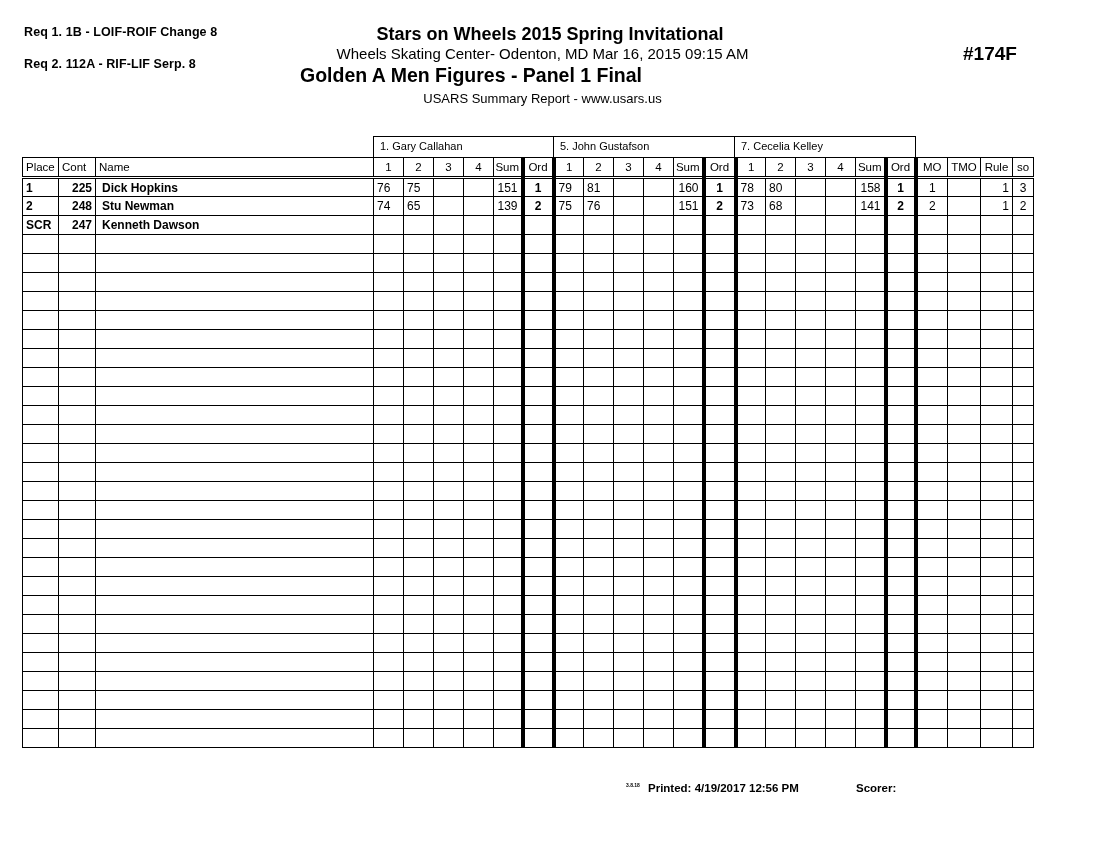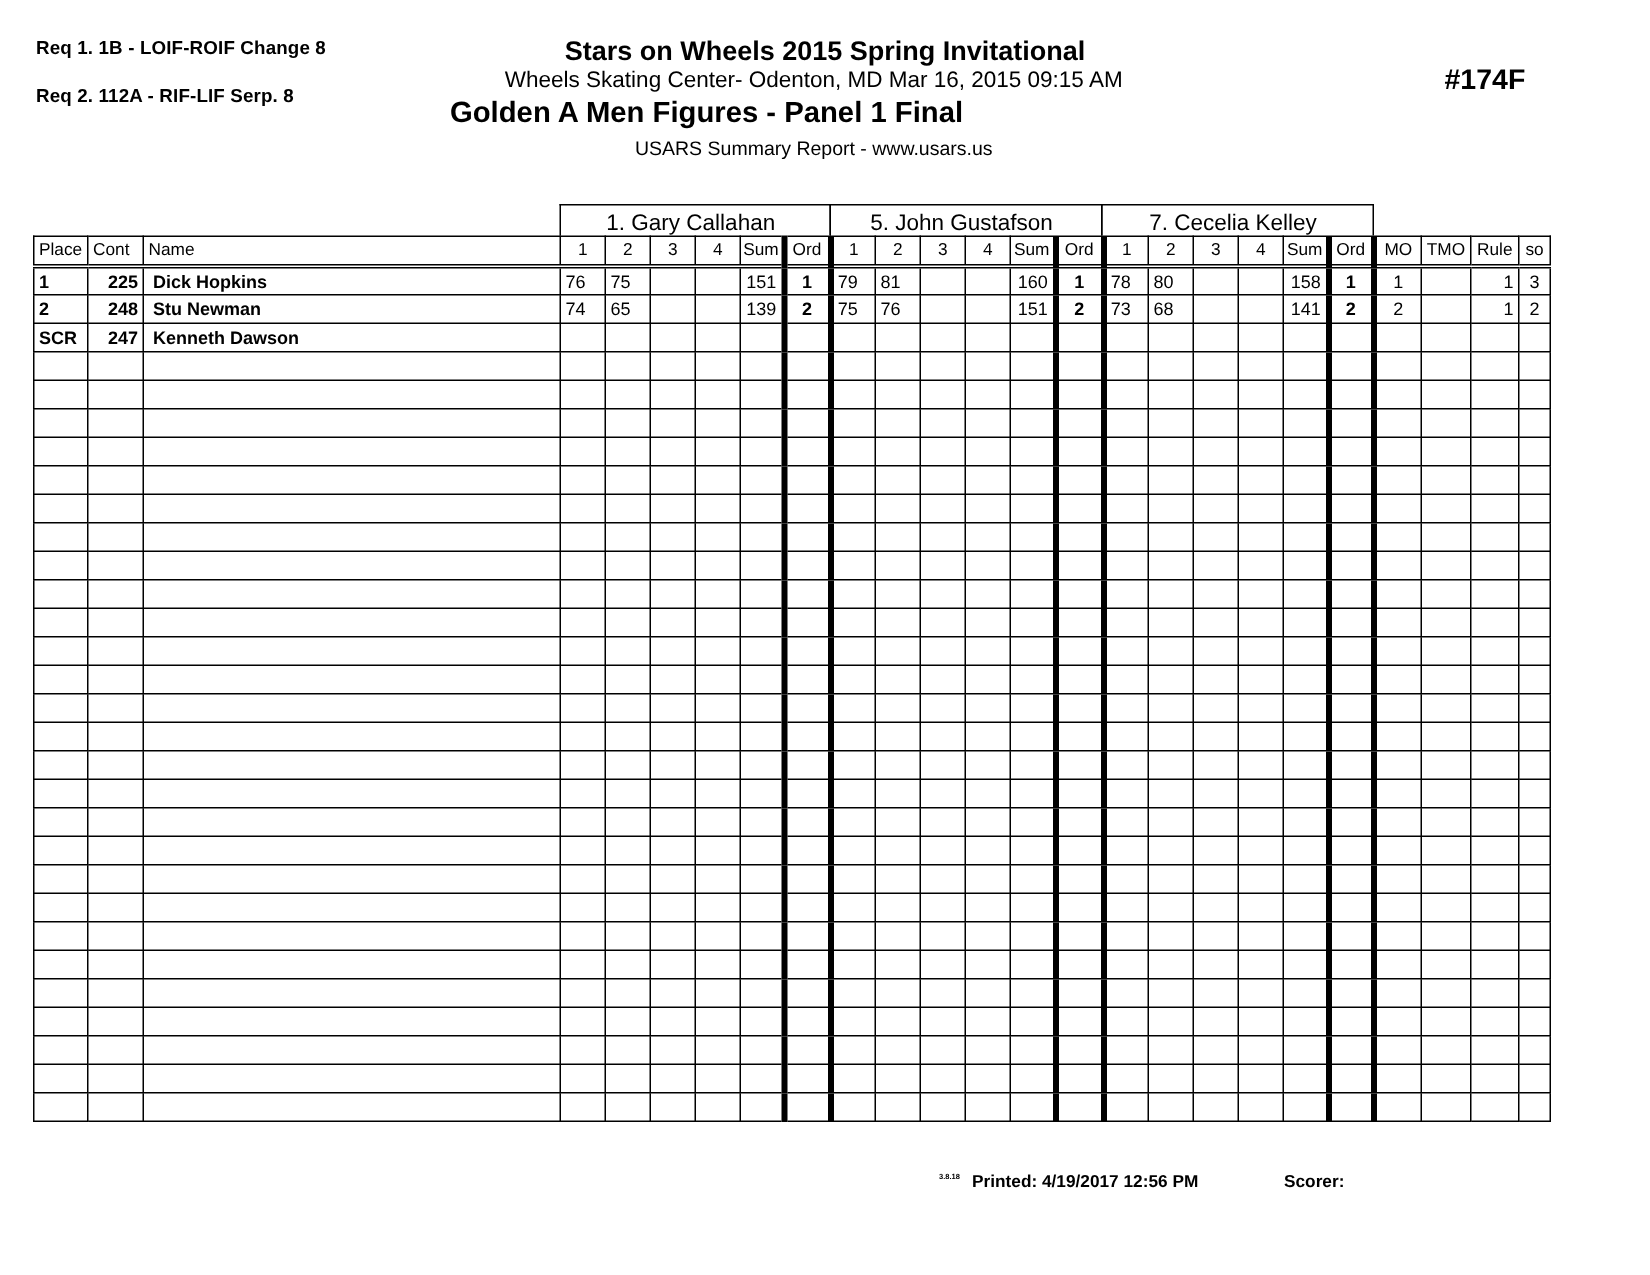--- a/index.html
+++ b/index.html
@@ -5,21 +5,21 @@
   html, body { margin:0; padding:0; background:#ffffff; }
   body { width:1100px; height:850px; position:relative; overflow:hidden; font-family:"Liberation Sans", sans-serif; color:#000; }
   .abs { position:absolute; white-space:nowrap; }
   .req { left:24px; font-size:12.5px; font-weight:bold; letter-spacing:0.1px; }
   .title { font-weight:bold; font-size:18px; text-align:center; }
   .sub { font-size:15px; text-align:center; }
   .event { font-weight:bold; font-size:19.5px; text-align:left; }
   .rep { font-size:13px; text-align:center; }
   .num { left:963px; top:23px; font-weight:bold; font-size:19px;margin-top:20px; }
 
-  .judgebox { position:absolute; top:136px; height:21px; border:1px solid #000; border-bottom:none; box-sizing:border-box; font-size:15px; padding:3px 12px 0 6px;text-align:center; }
+  .judgebox { position:absolute; top:136px; height:21px; border:1px solid #000; border-bottom:none; box-sizing:border-box; font-size:11px; padding:3px 12px 0 6px; }
   table.grid { position:absolute; left:22px; top:157px; border-collapse:collapse; table-layout:fixed; }
   table.grid td { border:1px solid #000; height:19px; padding:0 3px; font-size:12px; overflow:hidden; white-space:nowrap; box-sizing:border-box; }
   table.grid tr.hdr td { font-size:11.5px; height:20px; border-bottom:3px double #000; }
   table.grid td.c { text-align:center; }
   table.grid td.r { text-align:right; }
   table.grid td.b { font-weight:bold; }
   table.grid td.thickL { border-left:4px solid #000; }
   table.grid td.nm { font-weight:bold; font-size:12px; padding-left:6px; }
   .foot { top:782px; font-size:11.5px; font-weight:bold; }
   .ver { top:782px; left:626px; font-size:5px; font-weight:bold; }

